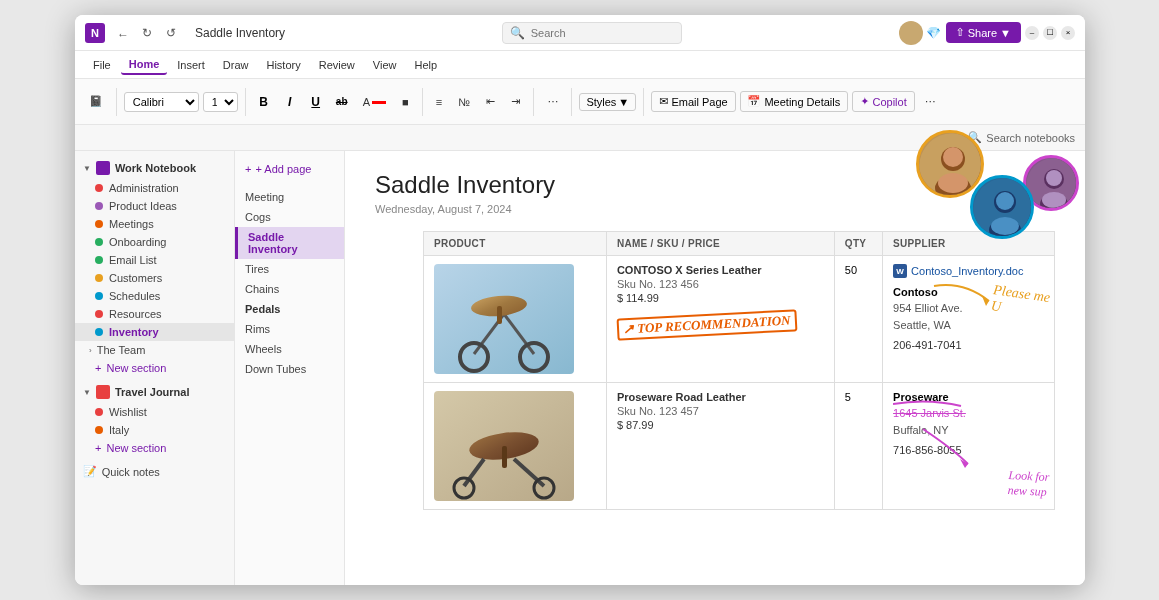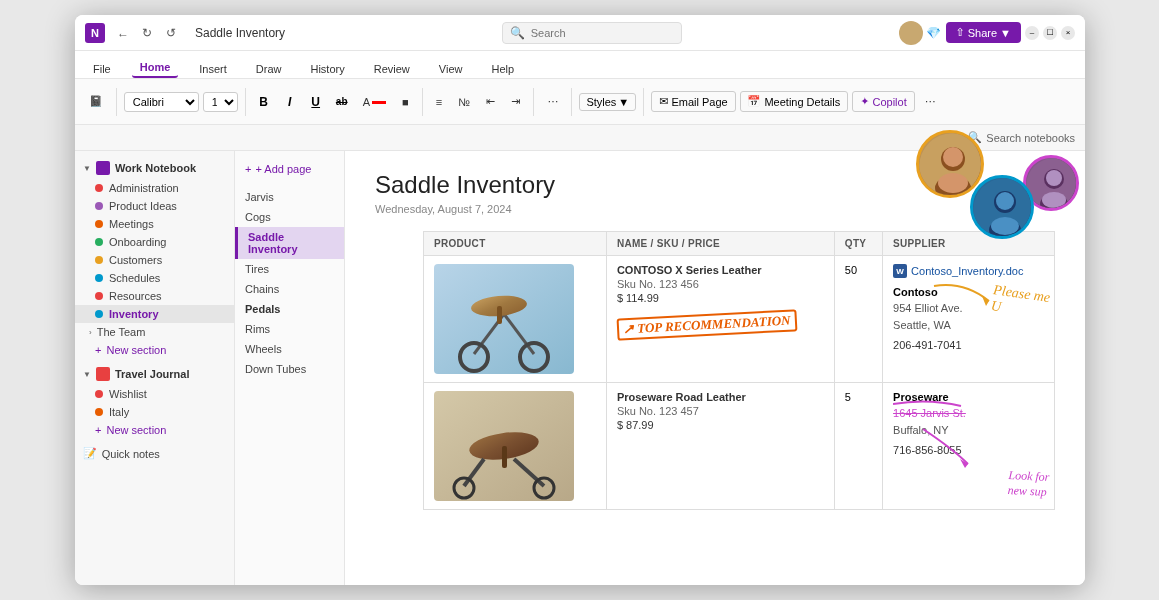--- a/index.html
+++ b/index.html
@@ -135,24 +135,24 @@
       gap: 3px;
     }
     .gem-icon {
       font-size: 12px;
     }
 
     
     .menu-bar {
       height: 28px;
       display: flex;
-      align-items: flex-end;
+      align-items: center;
       padding: 0 10px;
       border-bottom: 1px solid #e5e5e5;
-      gap: 13px;
+      gap: 2px;
       flex-shrink: 0;
     }
     .menu-item {
       padding: 3px 8px;
       border-radius: 3px;
       cursor: pointer;
       font-size: 11px;
       color: #333;
     }
     .menu-item.active {
@@ -620,20 +620,24 @@
         </div>
         <div class="sidebar-item">
           <div class="section-color" style="background:#e85d00;"></div>
           <span>Meetings</span>
         </div>
         <div class="sidebar-item">
           <div class="section-color" style="background:#27ae60;"></div>
           <span>Onboarding</span>
         </div>
         <div class="sidebar-item">
+          <div class="section-color" style="background:#27ae60;"></div>
+          <span>Email List</span>
+        </div>
+        <div class="sidebar-item">
           <div class="section-color" style="background:#e8a020;"></div>
           <span>Customers</span>
         </div>
         <div class="sidebar-item">
           <div class="section-color" style="background:#0099cc;"></div>
           <span>Schedules</span>
         </div>
         <div class="sidebar-item">
           <div class="section-color" style="background:#e84040;"></div>
           <span>Resources</span>
@@ -676,21 +680,21 @@
         <span>📝</span>
         <span>Quick notes</span>
       </div>
     </div>
 
     <div class="page-list">
       <div class="add-page-btn">
         <span>+</span>
         <span>+ Add page</span>
       </div>
-      <div class="page-item">Jarvis</div>
+      <div class="page-item">Meeting</div>
       <div class="page-item">Cogs</div>
       <div class="page-item active">Saddle Inventory</div>
       <div class="page-item">Tires</div>
       <div class="page-item">Chains</div>
       <div class="page-item" style="font-weight:700;color:#333;">Pedals</div>
       <div class="page-item">Rims</div>
       <div class="page-item">Wheels</div>
       <div class="page-item">Down Tubes</div>
     </div>
 

